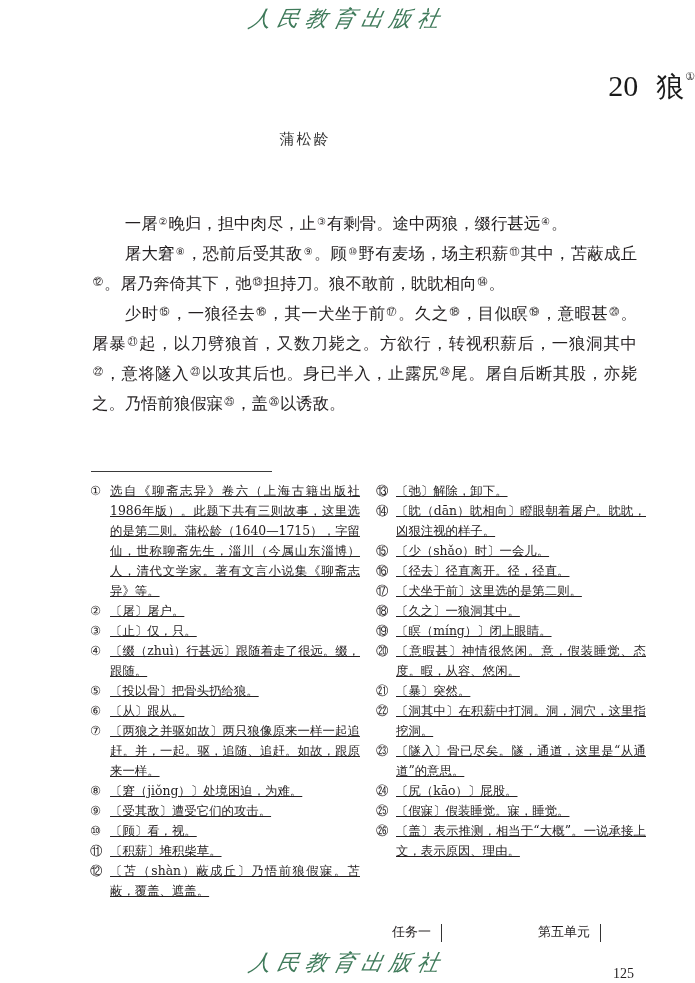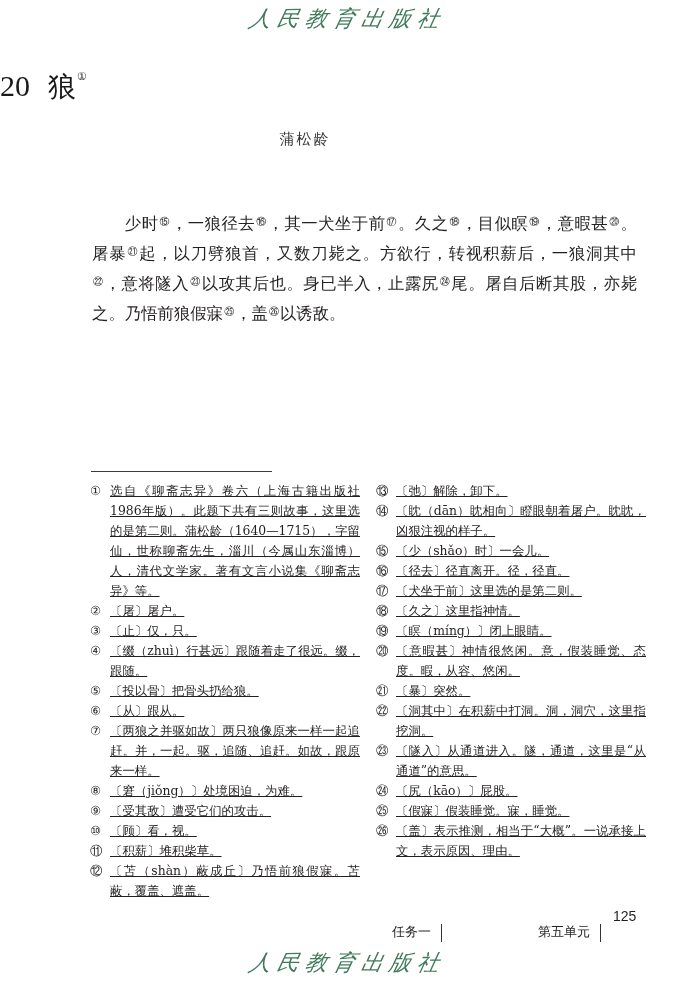--- a/index.html
+++ b/index.html
@@ -3,21 +3,21 @@
 <meta charset="utf-8">
 <style>
   html, body { margin: 0; padding: 0; background: #ffffff; }
   body { width: 695px; height: 983px; position: relative; overflow: hidden;
          font-family: "DejaVu Serif", "Liberation Serif", serif; color: #231f20; }
   .watermark { position: absolute; left: 0; width: 695px; text-align: center;
                font-family: "DejaVu Serif", serif; font-style: italic; color: #3f7a5a;
                font-size: 22px; letter-spacing: 6px; transform: skewX(-12deg); }
   .wm-top { top: 4px; }
   .wm-bottom { top: 948px; }
-  .title { position: absolute; top: 68px; left: 0; width: 695px; text-align: left;
+  .title { position: absolute; top: 68px; left: 0; width: 695px; text-align: right;
            font-size: 28px; color: #1a1a1a; }
   .title .num { font-family: "Liberation Serif", serif; font-size: 30px; margin-right: 18px; }
   .title sup { font-size: 11px; vertical-align: top; position: relative; top: 2px; margin-left: 1px; }
   .author { position: absolute; top: 130px; left: 0; width: 610px; text-align: center;
             font-size: 15px; color: #333; letter-spacing: 2px; }
   .body-text { position: absolute; top: 209px; left: 92px; width: 545px;
                font-size: 16.4px; line-height: 30px; color: #231f20; }
   .body-text p { margin: 0; text-indent: 2em; text-align: justify; }
   .body-text sup { font-size: 10px; vertical-align: top; position: relative; top: -2px; margin: 0 1px; }
   .rule { position: absolute; top: 471px; left: 91px; width: 181px; height: 0;
@@ -26,34 +26,36 @@
   .notes-left { left: 90px; width: 270px; }
   .notes-right { left: 376px; width: 270px; }
   .note { display: flex; margin: 0; }
   .note .mark { width: 20px; flex: 0 0 20px; }
   .note .text { flex: 1; text-align: justify; text-decoration: underline; }
   .footer { position: absolute; top: 923px; font-size: 13px; color: #231f20; font-family: Liberation Serif, serif; }
   .footer .bar { display: inline-block; width: 0; height: 18px; border-left: 1.2px solid #333;
                  vertical-align: middle; margin-left: 10px; }
   .f-task { left: 392px; }
   .f-unit { left: 538px; }
-  .f-page { left: 613px; font-family: Liberation Sans, sans-serif; font-size: 14px; top: 908px; }
+  .f-page { left: 613px; font-family: Liberation Serif, serif; font-size: 14px; top: 966px; }
 </style>
 </head>
 <body>
 
 <div class="watermark wm-top">人民教育出版社</div>
 
 <div class="title">
   <span class="num">20</span><span>狼</span><sup>①</sup>
 </div>
 
 <div class="author">蒲松龄</div>
 
 <div class="body-text" id="body-text">
+    <p><span>一屠</span><sup>②</sup><span>晚归，担中肉尽，止</span><sup>③</sup><span>有剩骨。途中两狼，缀行甚远</span><sup>④</sup><span>。</span></p>
+    <p><span>屠大窘</span><sup>⑧</sup><span>，恐前后受其敌</span><sup>⑨</sup><span>。顾</span><sup>⑩</sup><span>野有麦场，场主积薪</span><sup>⑪</sup><span>其中，苫蔽成丘</span><sup>⑫</sup><span>。屠乃奔倚其下，弛</span><sup>⑬</sup><span>担持刀。狼不敢前，眈眈相向</span><sup>⑭</sup><span>。</span></p>
     <p><span>少时</span><sup>⑮</sup><span>，一狼径去</span><sup>⑯</sup><span>，其一犬坐于前</span><sup>⑰</sup><span>。久之</span><sup>⑱</sup><span>，目似瞑</span><sup>⑲</sup><span>，意暇甚</span><sup>⑳</sup><span>。屠暴</span><sup>㉑</sup><span>起，以刀劈狼首，又数刀毙之。方欲行，转视积薪后，一狼洞其中</span><sup>㉒</sup><span>，意将隧入</span><sup>㉓</sup><span>以攻其后也。身已半入，止露尻</span><sup>㉔</sup><span>尾。屠自后断其股，亦毙之。乃悟前狼假寐</span><sup>㉕</sup><span>，盖</span><sup>㉖</sup><span>以诱敌。</span></p>
   </div>
 
 <div class="rule"></div>
 
 <div class="notes notes-left" id="notes-left">
     <div class="note">
       <span class="mark">①</span>
       <span class="text">选自《聊斋志异》卷六（上海古籍出版社1986年版）。此题下共有三则故事，这里选的是第二则。蒲松龄（1640—1715），字留仙，世称聊斋先生，淄川（今属山东淄博）人，清代文学家。著有文言小说集《聊斋志异》等。</span>
     </div>
@@ -118,41 +120,41 @@
     <div class="note">
       <span class="mark">⑯</span>
       <span class="text">〔径去〕径直离开。径，径直。</span>
     </div>
     <div class="note">
       <span class="mark">⑰</span>
       <span class="text">〔犬坐于前〕这里选的是第二则。</span>
     </div>
     <div class="note">
       <span class="mark">⑱</span>
-      <span class="text">〔久之〕这里指神情。</span>
+      <span class="text">〔久之〕一狼洞其中。</span>
     </div>
     <div class="note">
       <span class="mark">⑲</span>
       <span class="text">〔瞑（míng）〕闭上眼睛。</span>
     </div>
     <div class="note">
       <span class="mark">⑳</span>
       <span class="text">〔意暇甚〕神情很悠闲。意，假装睡觉、态度。暇，从容、悠闲。</span>
     </div>
     <div class="note">
       <span class="mark">㉑</span>
       <span class="text">〔暴〕突然。</span>
     </div>
     <div class="note">
       <span class="mark">㉒</span>
       <span class="text">〔洞其中〕在积薪中打洞。洞，洞穴，这里指挖洞。</span>
     </div>
     <div class="note">
       <span class="mark">㉓</span>
-      <span class="text">〔隧入〕从通道进入。隧，通道，这里是“从通道”的意思。</span>
+      <span class="text">〔隧入〕骨已尽矣。隧，通道，这里是“从通道”的意思。</span>
     </div>
     <div class="note">
       <span class="mark">㉔</span>
       <span class="text">〔尻（kāo）〕屁股。</span>
     </div>
     <div class="note">
       <span class="mark">㉕</span>
       <span class="text">〔假寐〕假装睡觉。寐，睡觉。</span>
     </div>
     <div class="note">

